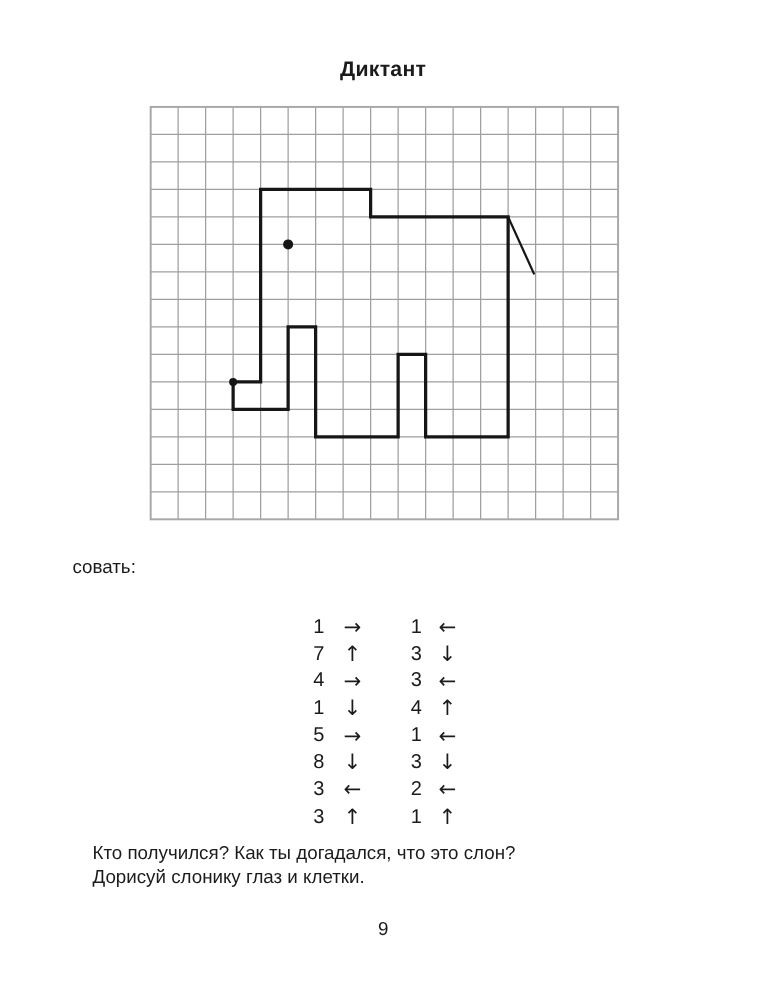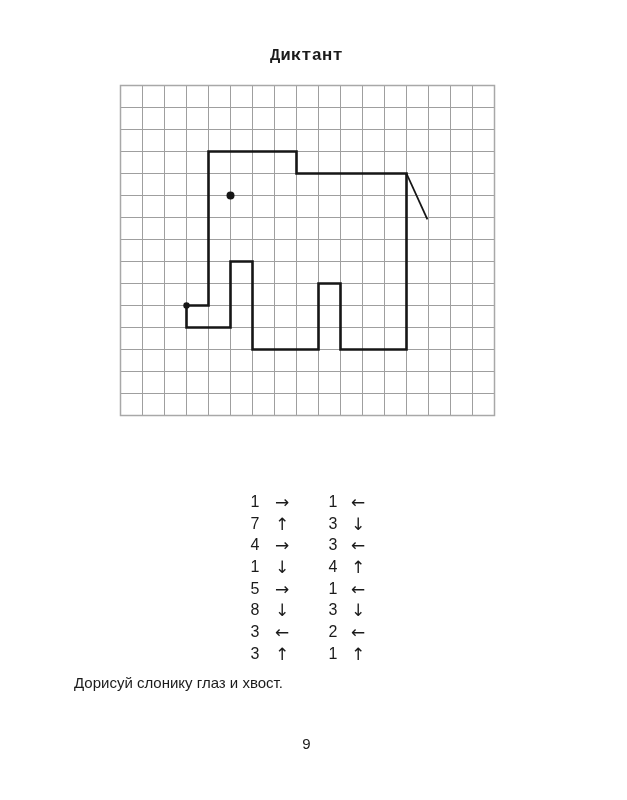--- a/index.html
+++ b/index.html
@@ -10,21 +10,20 @@
     font-family: "Liberation Sans", sans-serif;
     color: #1b1b1b;
   }
   .page { position: absolute; inset: 0; background: #ffffff; }
 
   .title {
     position: absolute; top: 46px; left: 0; width: 613px;
     text-align: center;
     font-size: 17px; font-weight: bold;
     letter-spacing: 0.2px;
-    font-family: Liberation Mono, monospace;
   }
 
   #grid-svg { position: absolute; left: 119px; top: 84px; }
 
   .intro {
     position: absolute; left: 58px; top: 444px;
     font-size: 15px; line-height: 19px;
     white-space: nowrap;
   }
   .intro .line1 { display: block; padding-left: 15px; }
@@ -61,20 +60,21 @@
   <svg id="grid-svg" viewBox="-1.5 -1.5 377 333" width="377" height="333">
       <path d="M0,0 V330 M22,0 V330 M44,0 V330 M66,0 V330 M88,0 V330 M110,0 V330 M132,0 V330 M154,0 V330 M176,0 V330 M198,0 V330 M220,0 V330 M242,0 V330 M264,0 V330 M286,0 V330 M308,0 V330 M330,0 V330 M352,0 V330 M374,0 V330 M0,0 H374 M0,22 H374 M0,44 H374 M0,66 H374 M0,88 H374 M0,110 H374 M0,132 H374 M0,154 H374 M0,176 H374 M0,198 H374 M0,220 H374 M0,242 H374 M0,264 H374 M0,286 H374 M0,308 H374 M0,330 H374 " stroke="#9f9f9f" stroke-width="1" fill="none"></path>
       <rect x="0" y="0" width="374" height="330" stroke="#a8a8a8" stroke-width="1.5" fill="none"></rect>
       <path d="M66,220L88,220L88,66L176,66L176,88L286,88L286,264L220,264L220,198L198,198L198,264L132,264L132,176L110,176L110,242L66,242Z" stroke="#161616" stroke-width="2.6" fill="none" stroke-linejoin="miter"></path>
       <line x1="286" y1="88" x2="306.9" y2="133.98" stroke="#161616" stroke-width="1.8"></line>
       <circle cx="110" cy="110" r="4" fill="#161616"></circle>
       <circle cx="66" cy="220" r="3.2" fill="#161616"></circle>
     </svg>
 
   <div class="intro">
+    <span class="line2">совать:</span>
   </div>
 
   <div class="dict-table" id="dict-table">
       <div class="dict-row">
         <span class="c-num">1</span>
         <span class="c-arrow a1">→</span>
         <span class="c-num n2">1</span>
         <span class="c-arrow a2">←</span>
       </div>
       <div class="dict-row">
@@ -115,18 +115,19 @@
       </div>
       <div class="dict-row">
         <span class="c-num">3</span>
         <span class="c-arrow a1">↑</span>
         <span class="c-num n2">1</span>
         <span class="c-arrow a2">↑</span>
       </div>
     </div>
 
   <div class="questions">
-    <div>Дорисуй слонику глаз и хвост.</div>
+    <div>Кто получился? Как ты догадался, что это слон?</div>
+    <div>Дорисуй слонику глаз и клетки.</div>
   </div>
 
   <div class="page-number">9</div>
 
 </div>
 
 </body></html>

